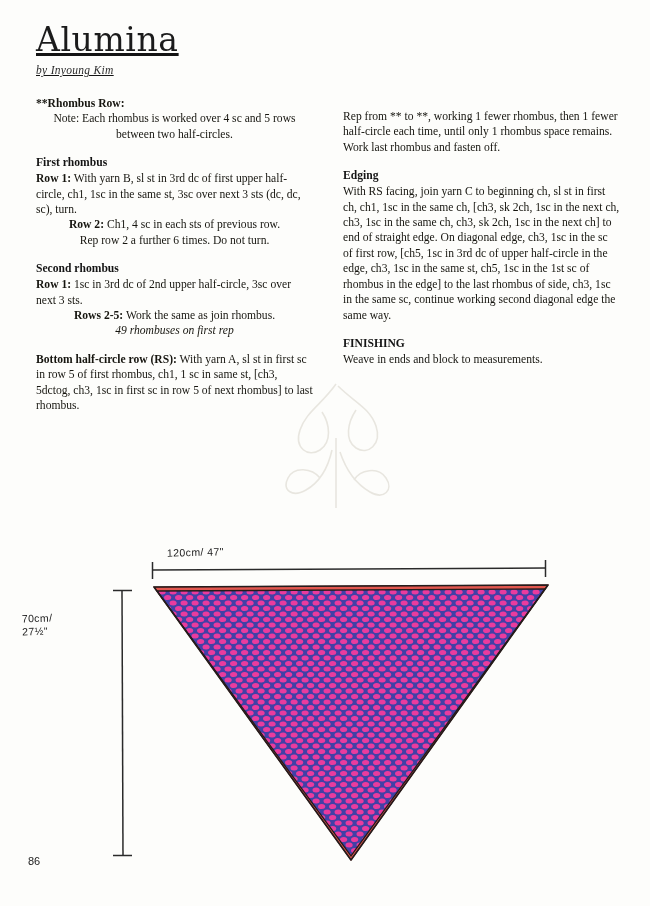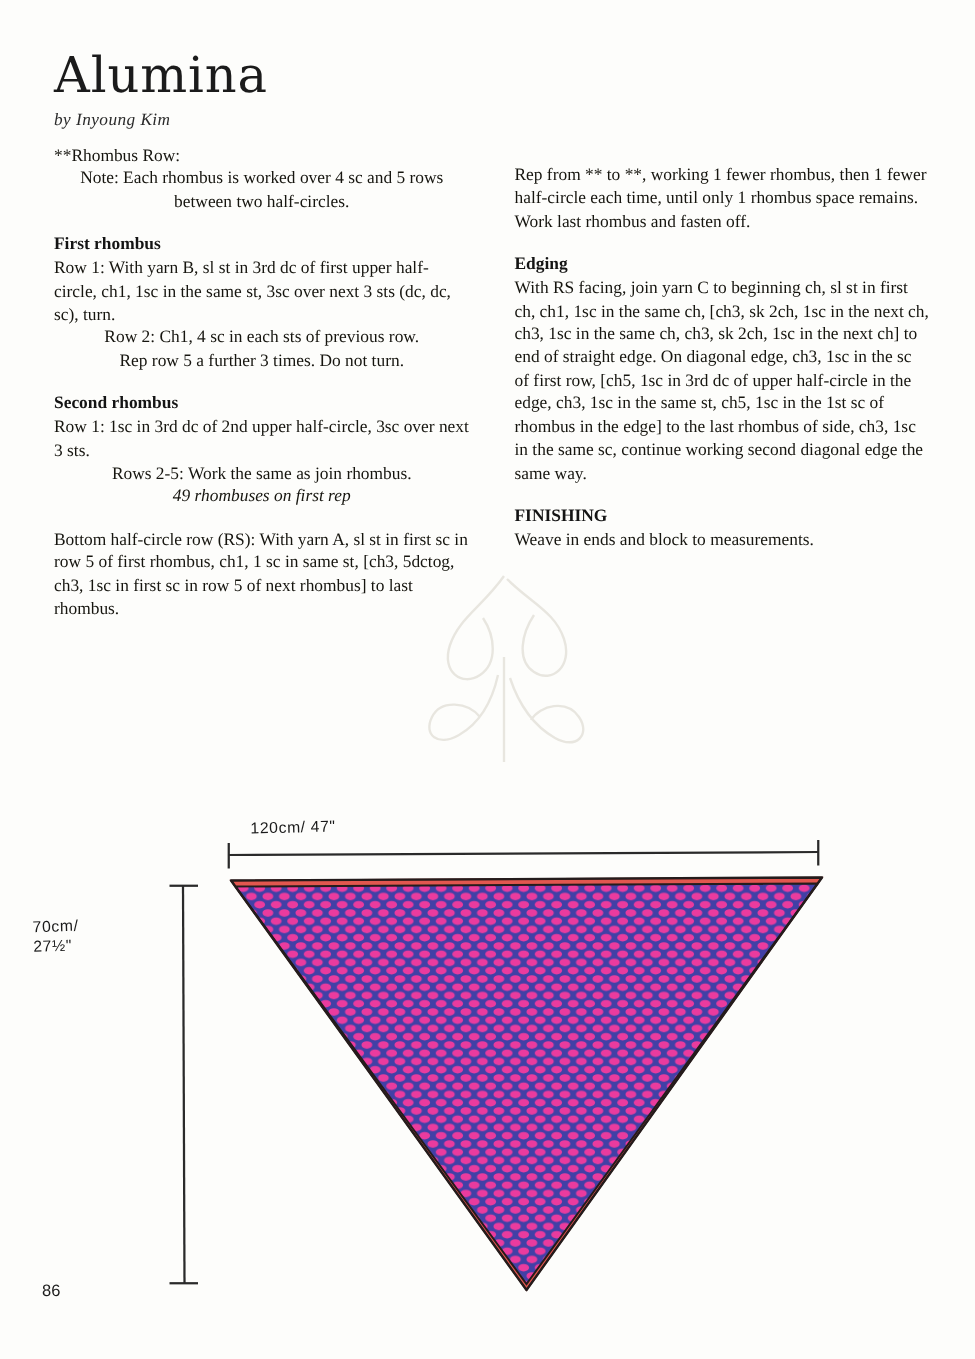--- a/index.html
+++ b/index.html
@@ -31,22 +31,23 @@
     width: 150px;
     height: 140px;
     opacity: 0.30;
     pointer-events: none;
   }
 
   
   .title-block {
     position: absolute;
     left: 36px;
-    top: 32px;
+    top: 22px;
     width: 420px;
+    text-decoration: underline;
   }
   .doc-title {
     font-family: "DejaVu Serif", serif;
     font-size: 33px;
     letter-spacing: 0.6px;
     font-weight: 400;
     color: #1b1b1b;
     line-height: 1.1;
     margin: 0;
   }
@@ -75,21 +76,21 @@
   .para {
     font-size: 11.6px;
     line-height: 1.335;
     margin: 0 0 0 0;
     color: #16150f;
     text-align: left;
   }
   .para + .para { margin-top: 0px; text-align: center; }
   .spacer-md { height: 13px; }
 
-  .b { font-weight: normal; }
+  .b { font-weight: bold; }
   .i { font-style: italic; }
 
   .head {
     font-size: 11.6px;
     font-weight: bold;
     line-height: 1.35;
     margin: 0;
   }
 
   
@@ -162,21 +163,21 @@
     <div class="col">
 
       <p class="para b">**Rhombus Row:</p>
       <p class="para">Note: Each rhombus is worked over 4 sc and 5 rows between two half-circles.</p>
 
       <div class="spacer-md"></div>
 
       <p class="head">First rhombus</p>
       <p class="para"><span class="b">Row 1:</span><span> With yarn B, sl st in 3rd dc of first upper half-circle, ch1, 1sc in the same st, 3sc over next 3 sts (dc, dc, sc), turn.</span></p>
       <p class="para"><span class="b">Row 2:</span><span> Ch1, 4 sc in each sts of previous row.</span></p>
-      <p class="para">Rep row 5 a further 3 times. Do not turn.</p>
+      <p class="para">Rep row 2 a further 6 times. Do not turn.</p>
 
       <div class="spacer-md"></div>
 
       <p class="head">Second rhombus</p>
       <p class="para"><span class="b">Row 1:</span><span> 1sc in 3rd dc of 2nd upper half-circle, 3sc over next 3 sts.</span></p>
       <p class="para"><span class="b">Rows 2-5:</span><span> Work the same as join rhombus.</span></p>
       <p class="para i">49 rhombuses on first rep</p>
 
       <div class="spacer-md"></div>
 

